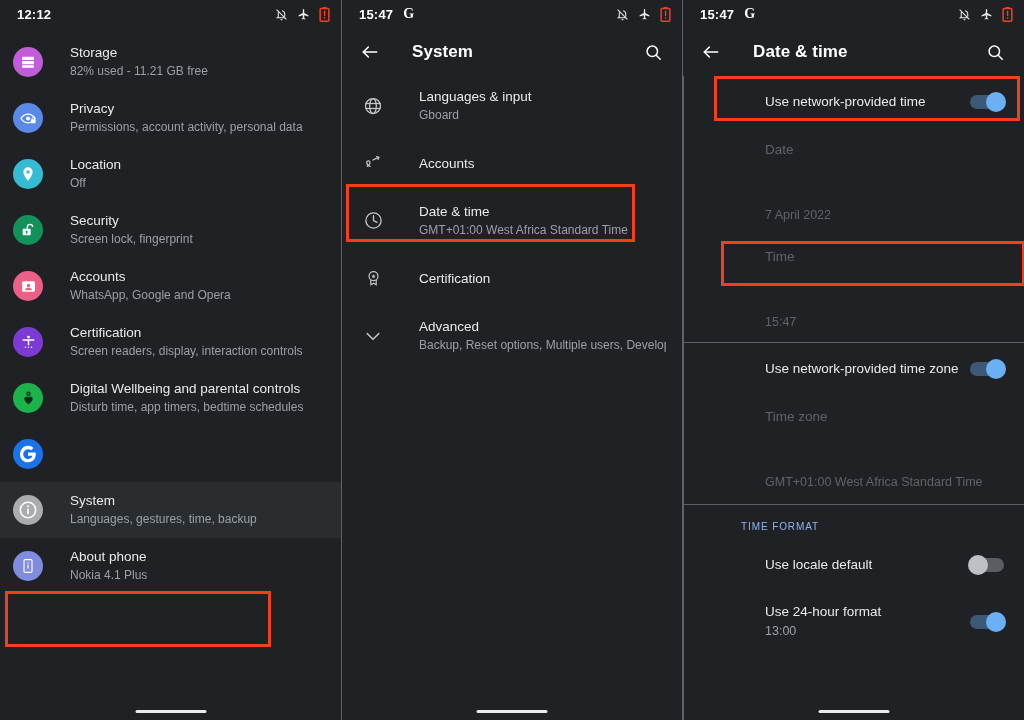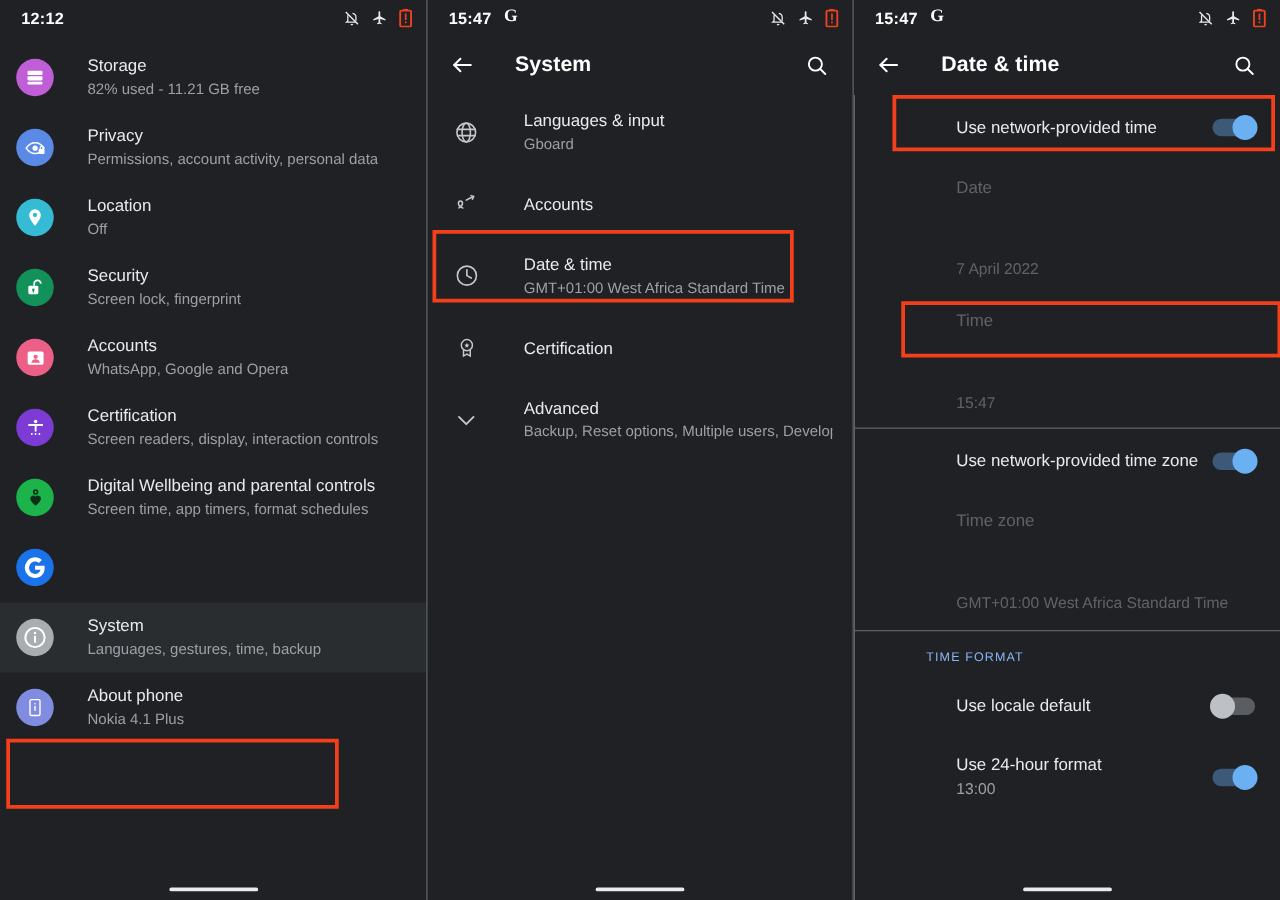--- a/index.html
+++ b/index.html
@@ -244,21 +244,21 @@
 
       <div class="row">
         <div class="circ" style="background:#1bb34a">
           <svg width="17" height="17" viewBox="0 0 24 24">
             <circle cx="12" cy="5.2" r="2.2" fill="none" stroke="#0b2f18" stroke-width="1.8"></circle>
             <path d="M12 20.5s-6-4.2-6-8a3.4 3.4 0 0 1 6-2.1 3.4 3.4 0 0 1 6 2.1c0 3.8-6 8-6 8z" fill="#0b2f18"></path>
           </svg>
         </div>
         <div class="txt">
           <div class="t1">Digital Wellbeing and parental controls</div>
-          <div class="t2">Screen time, app timers, format schedules</div>
+          <div class="t2">Disturb time, app timers, bedtime schedules</div>
         </div>
       </div>
 
       <div class="row">
         <div class="circ" style="background:#1a73e8">
           <svg width="20" height="20" viewBox="0 0 24 24">
             <path d="M21.3 12.2c0-.7-.06-1.4-.18-2H12v4h5.2a4.5 4.5 0 0 1-1.95 2.95v2.4h3.15c1.85-1.7 2.9-4.2 2.9-7.35z" fill="#ffffff"></path>
             <path d="M12 22c2.63 0 4.84-.87 6.45-2.37l-3.15-2.4c-.87.6-2 .95-3.3.95-2.54 0-4.69-1.71-5.46-4.01H3.3v2.48A10 10 0 0 0 12 22z" fill="#ffffff"></path>
             <path d="M6.54 14.17a5.99 5.99 0 0 1 0-3.83V7.86H3.3a10 10 0 0 0 0 8.78l3.24-2.47z" fill="#ffffff"></path>
             <path d="M12 6.16c1.43 0 2.72.49 3.73 1.46l2.8-2.8C16.83 3.17 14.62 2.2 12 2.2a10 10 0 0 0-8.7 5.66l3.24 2.48c.77-2.3 2.92-4.18 5.46-4.18z" fill="#ffffff"></path>

